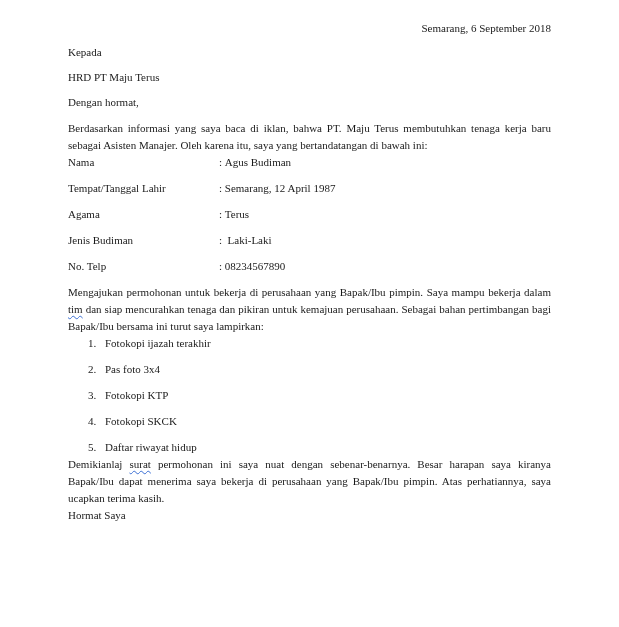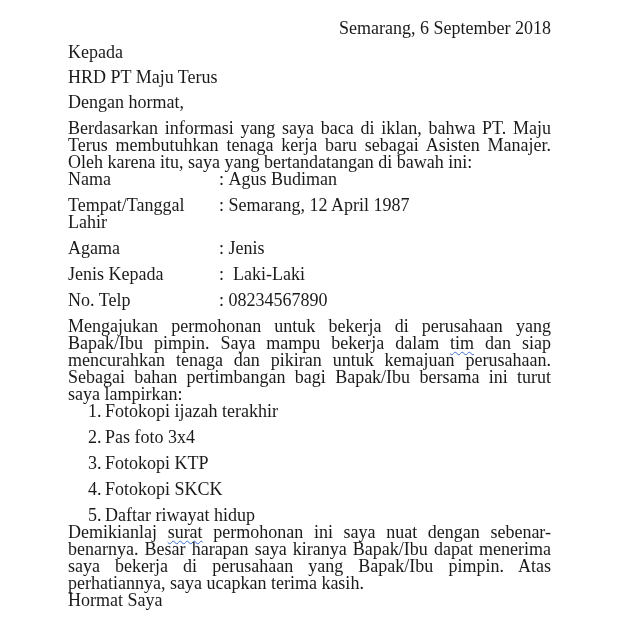--- a/index.html
+++ b/index.html
@@ -6,21 +6,21 @@
   body {
     width: 619px; height: 627px;
     background: #ffffff;
     overflow: hidden;
   }
   .page {
     box-sizing: border-box;
     width: 619px; height: 627px;
     padding: 20px 68px 0 68px;
     font-family: "Liberation Serif", "DejaVu Serif", serif;
-    font-size: 18px;
+    font-size: 11px;
     line-height: 17px;
     color: #1a1a1a;
   }
   .date-line { text-align: right; margin-bottom: 7px; }
   .recip-line { margin-bottom: 8px; }
   .recip-line.last { margin-bottom: 23px; }
   .salutation { margin-bottom: 9px; }
   p.para {
     margin: 0;
     text-align: justify;
@@ -65,24 +65,24 @@
       <span class="data-value"> Agus Budiman</span>
   </div>
   <div class="data-row">
     <span class="data-label">Tempat/Tanggal Lahir</span>
       <span class="data-colon">:</span>
       <span class="data-value"> Semarang, 12 April 1987</span>
   </div>
   <div class="data-row">
     <span class="data-label">Agama</span>
       <span class="data-colon">:</span>
-      <span class="data-value"> Jenis</span>
+      <span class="data-value"> Terus</span>
   </div>
   <div class="data-row">
-    <span class="data-label">Jenis Kepada</span>
+    <span class="data-label">Jenis Budiman</span>
       <span class="data-colon">:</span>
       <span class="data-value">  Laki-Laki</span>
   </div>
   <div class="data-row last">
     <span class="data-label">No. Telp</span>
       <span class="data-colon">:</span>
       <span class="data-value"> 08234567890</span>
   </div>
 
   <p class="para para-body"><span>Mengajukan permohonan untuk bekerja di perusahaan yang Bapak/Ibu pimpin. Saya mampu bekerja dalam </span><span class="squiggle">tim</span><span> dan siap mencurahkan tenaga dan pikiran untuk kemajuan perusahaan. Sebagai bahan pertimbangan bagi Bapak/Ibu bersama ini turut saya lampirkan:</span></p>

